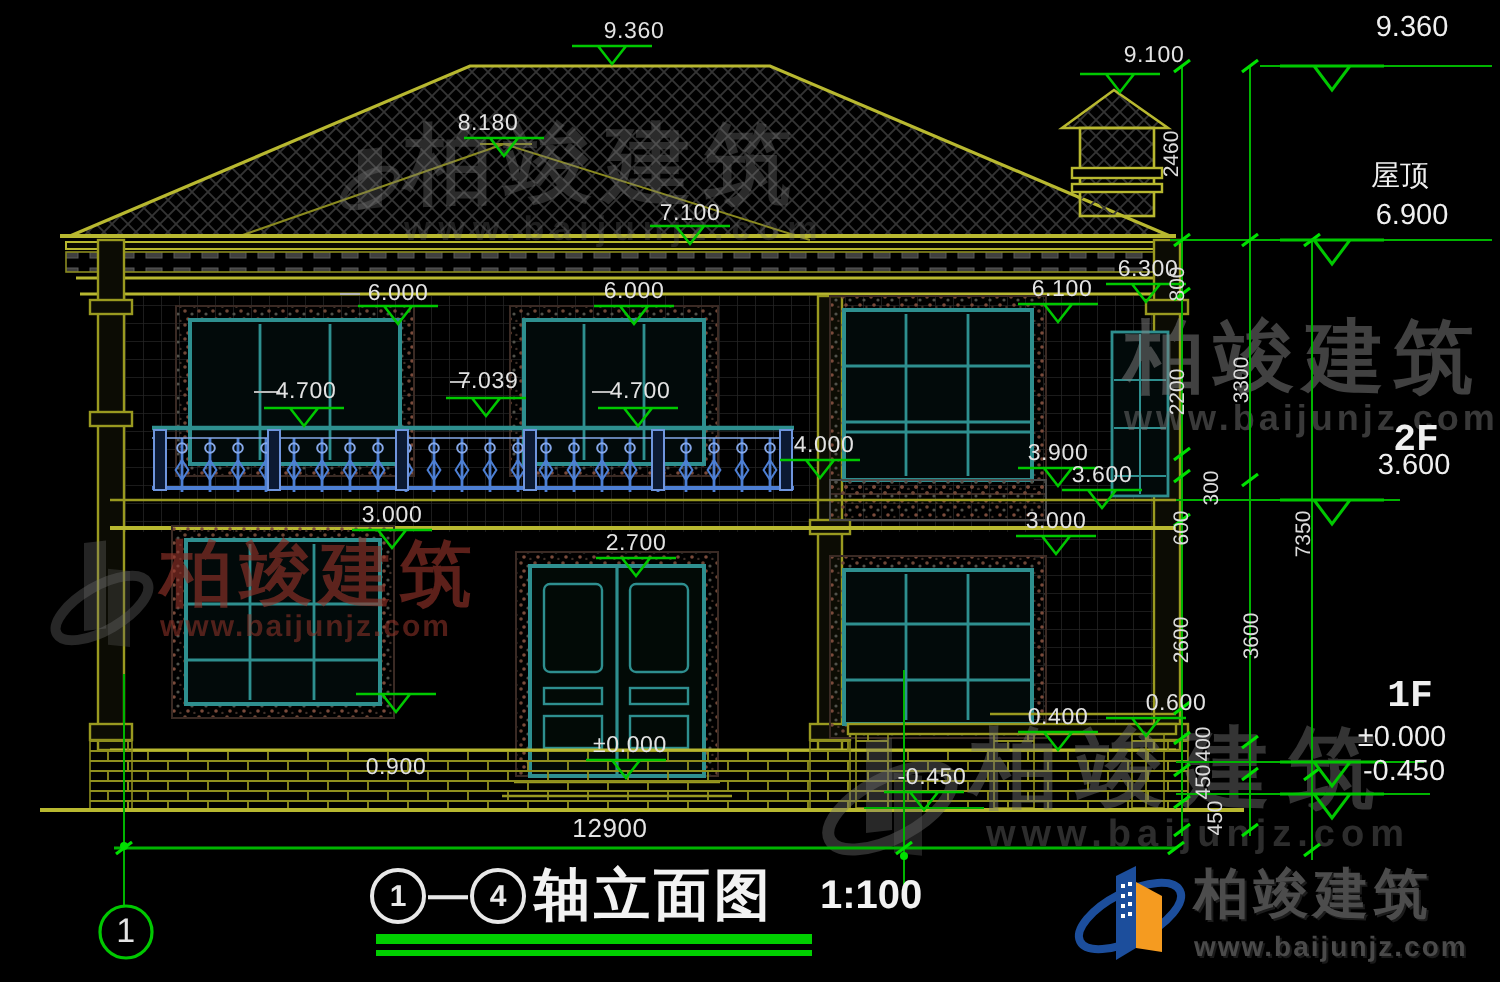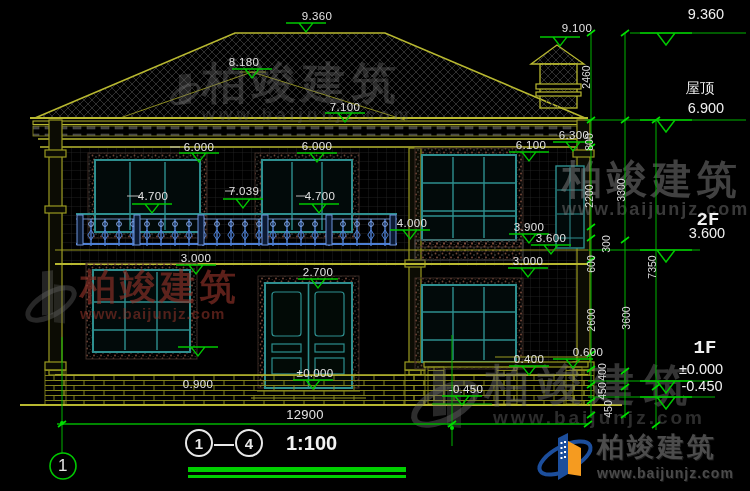--- a/index.html
+++ b/index.html
@@ -347,20 +347,21 @@
   <span class="tp tpb" style="left:705px;top:348px;text-align:right;">1F</span>
   <span class="tp" style="left:701px;top:369px;">±0.000</span>
   <span class="tp" style="left:702px;top:386px;">-0.450</span>
 
   <span class="t" style="left:63px;top:466px;font-size:17px;">1</span>
 
   <div id="titlebar">
     <span class="circ">1</span>
     <span id="title-dash">—</span>
     <span class="circ">4</span>
+    <span id="title-main">轴立面图</span>
     <span id="title-scale">1:100</span>
   </div>
   <div class="uline" style="left:188px;top:467px;width:218px;height:5px;"></div>
   <div class="uline" style="left:188px;top:475px;width:218px;height:3px;"></div>
 
   <div id="brandbox">
     <svg width="64" height="62">
       <ellipse cx="32" cy="34" rx="28" ry="12" transform="rotate(-27 32 34)" fill="none" stroke="#1c4e9c" stroke-width="4"></ellipse>
       <polygon points="25,14 35,9 35,50 25,56" fill="#1c4e9c"></polygon>
       <polygon points="35,17 48,24 48,52 35,50" fill="#f59b20"></polygon>

